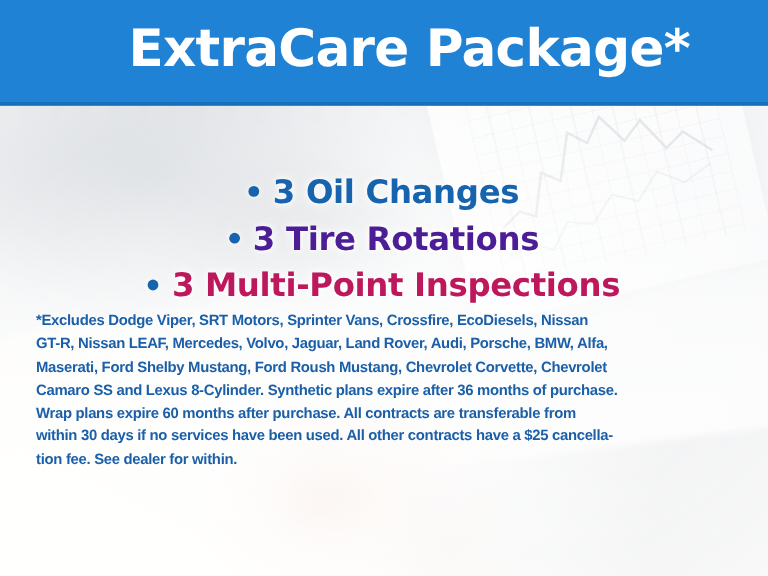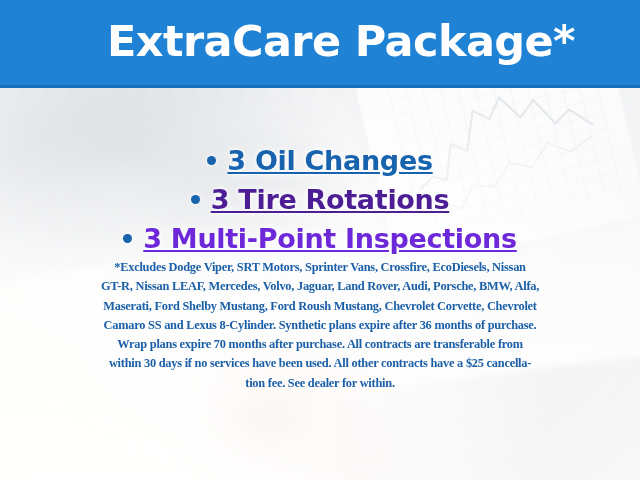--- a/index.html
+++ b/index.html
@@ -206,41 +206,40 @@
     font-family: "DejaVu Sans", sans-serif;
     font-size: 27px;
     font-weight: bold;
     line-height: 39px;
     letter-spacing: -0.3px;
     white-space: nowrap;
     text-shadow:
       0 0 5px rgba(255,255,255,0.95),
       0 0 11px rgba(255,255,255,0.85),
       0 1px 0 rgba(255,255,255,0.7);
-    text-decoration: underline;
   }
   .benefits .dot {
     display: inline-block;
     width: 9px;
     height: 9px;
     border-radius: 50%;
     background: #1763ae;
     vertical-align: middle;
     margin-right: 11px;
     position: relative;
     top: -2px;
     box-shadow: 0 0 5px rgba(255,255,255,0.9);
   }
 
   .disclaimer {
     margin: 0;
     padding: 0 30px;
-    text-align: center;
+    text-align: left;
     color: #1a5fa8;
-    font-family: Liberation Serif, serif;
+    font-family: Liberation Sans, sans-serif;
     font-size: 12.4px;
     font-weight: bold;
     line-height: 19.3px;
     letter-spacing: -0.25px;
     text-shadow:
       0 0 4px rgba(255,255,255,0.95),
       0 0 9px rgba(255,255,255,0.85);
   }
   .disclaimer .dl {
     display: block;
@@ -279,29 +278,29 @@
 
   <div class="content">
 
     <ul class="benefits">
       <li style="color: rgb(23, 99, 174);">
         <span class="dot" style="background: rgb(23, 99, 174);"></span><span>3 Oil Changes</span>
       </li>
       <li style="color: #4c1d95;">
         <span class="dot" style="background: rgb(23, 99, 174);"></span><span>3 Tire Rotations</span>
       </li>
-      <li style="color: #6d28d9; text-align: center;">
+      <li style="color: #be185d; text-align: center;">
         <span class="dot" style="background: rgb(23, 99, 174);"></span><span>3 Multi-Point Inspections</span>
       </li>
     </ul>
 
     <p class="disclaimer" style="color: rgb(26, 95, 168);">
       <span class="dl">*Excludes Dodge Viper, SRT Motors, Sprinter Vans, Crossfire, EcoDiesels, Nissan</span>
       <span class="dl">GT-R, Nissan LEAF, Mercedes, Volvo, Jaguar, Land Rover, Audi, Porsche, BMW, Alfa,</span>
       <span class="dl">Maserati, Ford Shelby Mustang, Ford Roush Mustang, Chevrolet Corvette, Chevrolet</span>
       <span class="dl">Camaro SS and Lexus 8-Cylinder. Synthetic plans expire after 36 months of purchase.</span>
-      <span class="dl">Wrap plans expire 70 months after purchase. All contracts are transferable from</span>
+      <span class="dl">Wrap plans expire 60 months after purchase. All contracts are transferable from</span>
       <span class="dl">within 30 days if no services have been used. All other contracts have a $25 cancella-</span>
       <span class="dl">tion fee. See dealer for within.</span>
     </p>
 
   </div>
 </div>
 
 </body></html>

